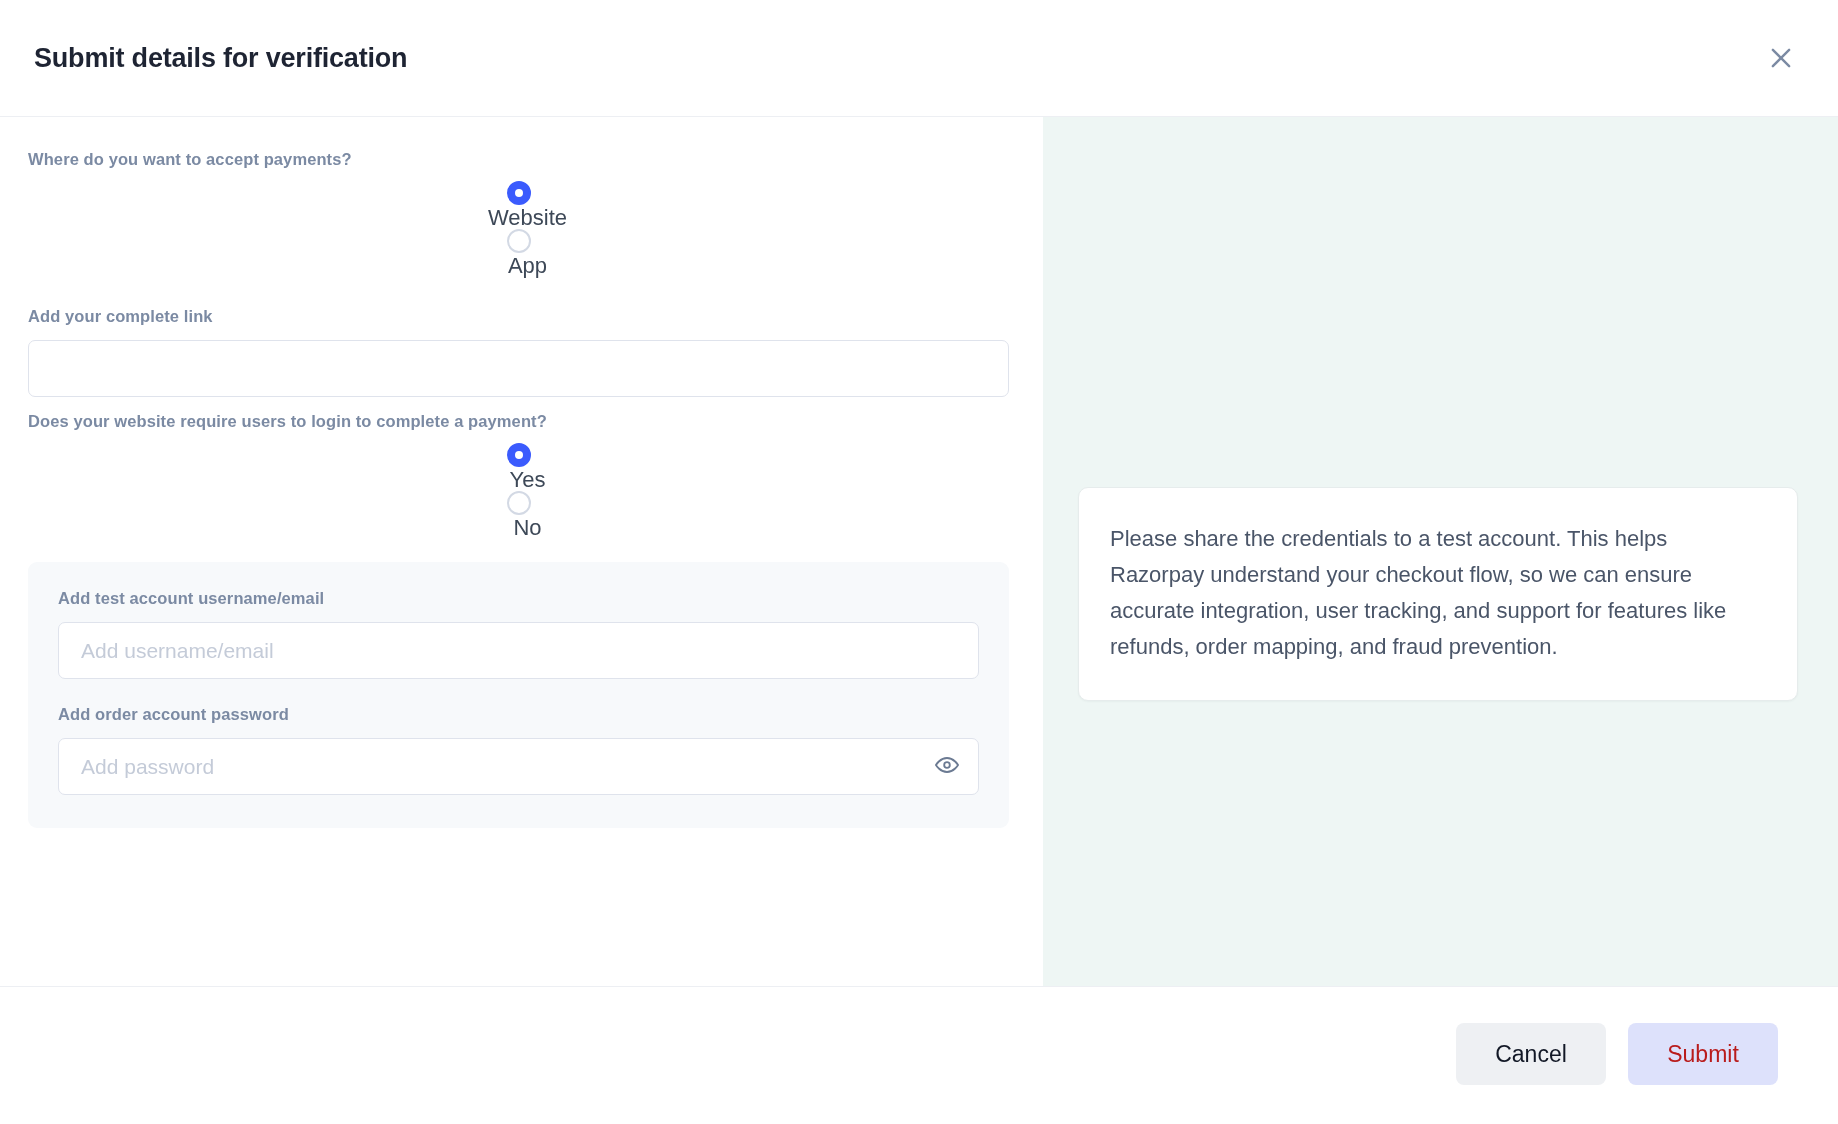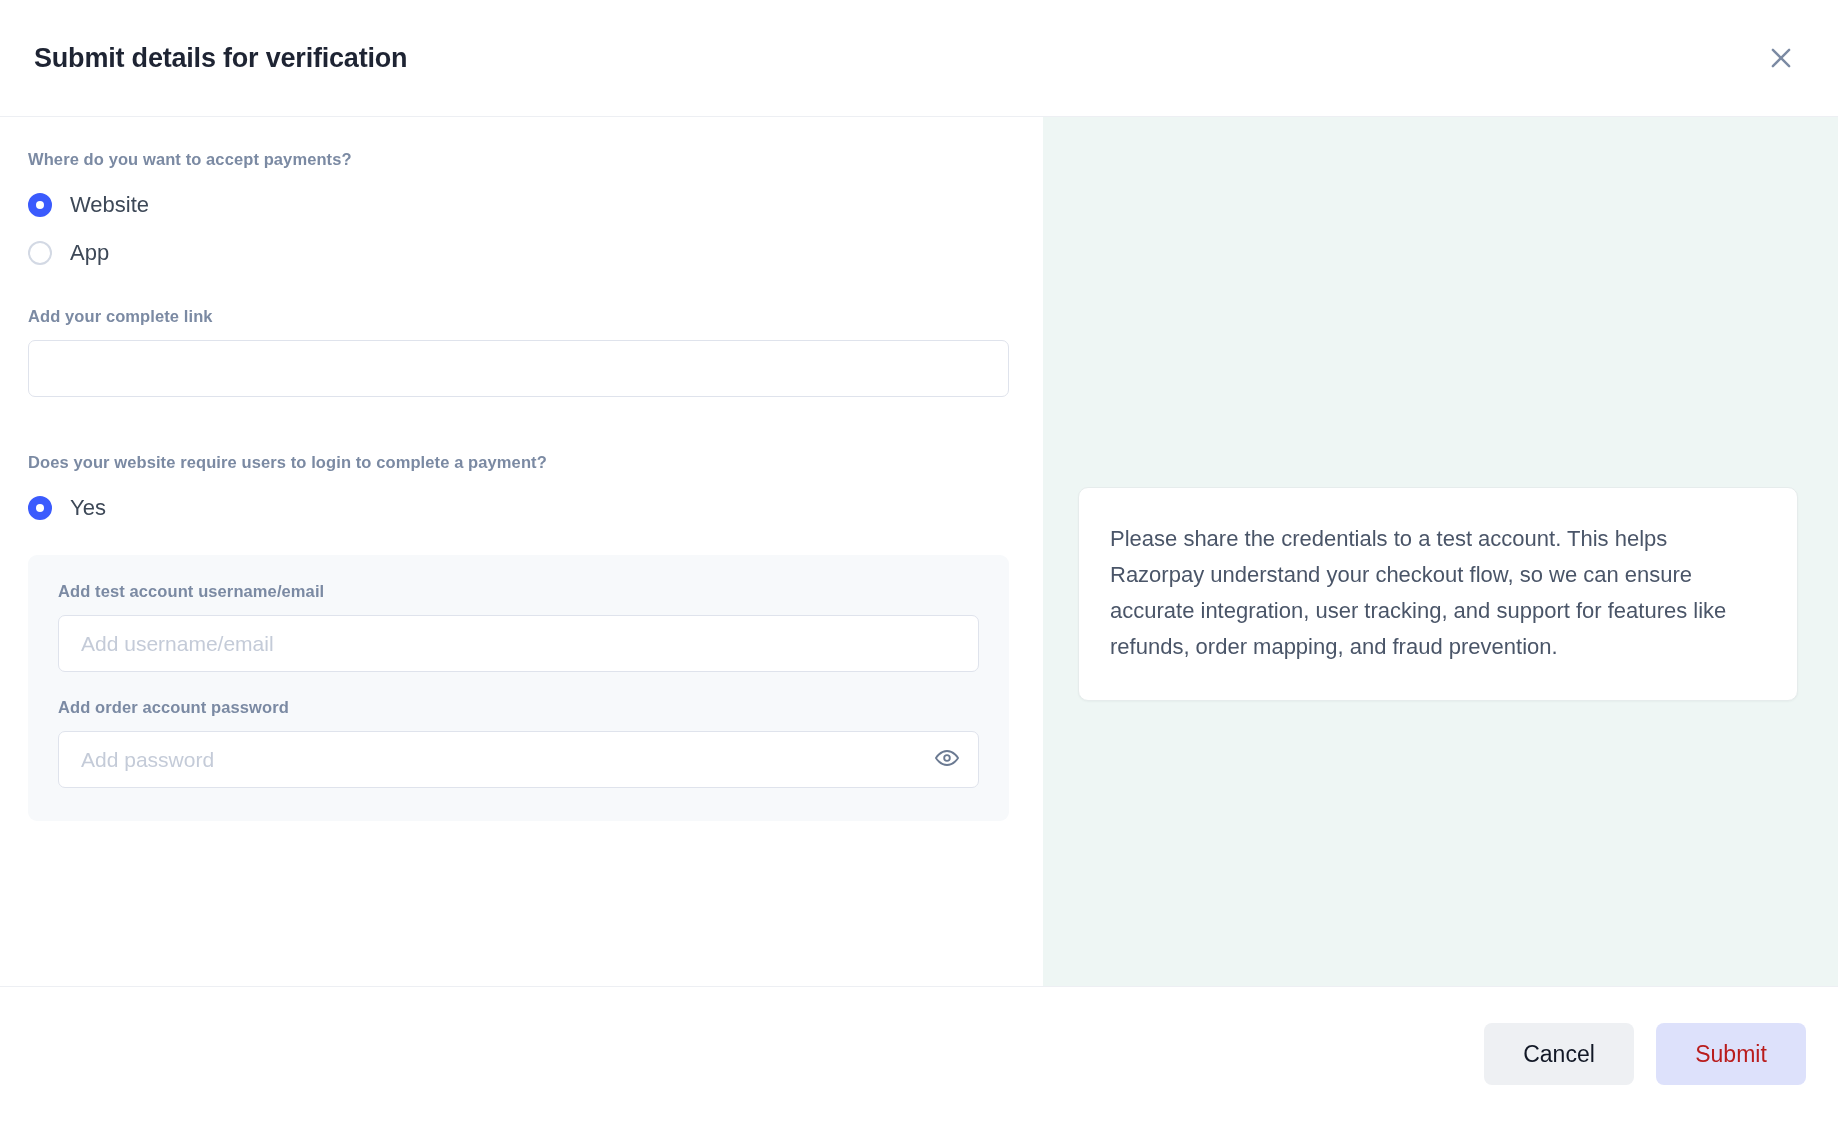--- a/index.html
+++ b/index.html
@@ -102,20 +102,21 @@
     display: block;
   }
 
   .radio-group { margin-top: 12px; }
 
   .radio-row {
     display: flex;
     align-items: center;
     height: 48px;
     cursor: pointer;
+    flex-direction: column;
   }
 
   .radio-mark {
     width: 24px;
     height: 24px;
     border-radius: 50%;
     flex: 0 0 24px;
     border: 2px solid #d3d9e4;
     background: #ffffff;
     display: flex;
@@ -152,21 +153,21 @@
     font-family: "Liberation Sans", sans-serif;
     color: #737373;
     padding: 0 22px;
     outline: none;
   }
   .text-input::placeholder { color: #c4cbd8; }
 
   .block-website-link { margin-top: 30px; }
   .website-input-wrap { margin-top: 14px; }
 
-  .block-login-q { margin-top: 56px; }
+  .block-login-q { margin-top: 15px; }
 
   
   .creds-panel {
     margin-top: 23px;
     background: #f7f9fb;
     border-radius: 9px;
     padding: 27px 30px 33px 30px;
   }
 
   .creds-field + .creds-field { margin-top: 26px; }
@@ -189,21 +190,21 @@
   }
 
   
   .modal-footer {
     flex: 0 0 134px;
     height: 134px;
     background: #ffffff;
     display: flex;
     align-items: center;
     justify-content: flex-end;
-    padding: 0 32px;
+    padding: 0 60px;
     gap: 22px;
   }
 
   .btn {
     height: 62px;
     min-width: 150px;
     border-radius: 8px;
     border: none;
     font-size: 23px;
     font-family: "Liberation Sans", sans-serif;
@@ -263,20 +264,24 @@
           <input class="text-input" type="text" placeholder="" style="">
         </div>
       </div>
 
       <div class="block-login-q">
         <span class="field-label">Does your website require users to login to complete a payment?</span>
         <div class="radio-group">
           <div class="radio-row">
             <span class="radio-mark checked"></span>
             <span class="radio-label">Yes</span>
+          </div>
+          <div class="radio-row">
+            <span class="radio-mark"></span>
+            <span class="radio-label">No</span>
           </div>
         </div>
       </div>
 
       <div class="creds-panel">
         <div class="creds-field">
           <span class="field-label">Add test account username/email</span>
           <div class="creds-input-wrap">
             <input class="text-input" type="text" placeholder="Add username/email" style="">
           </div>

